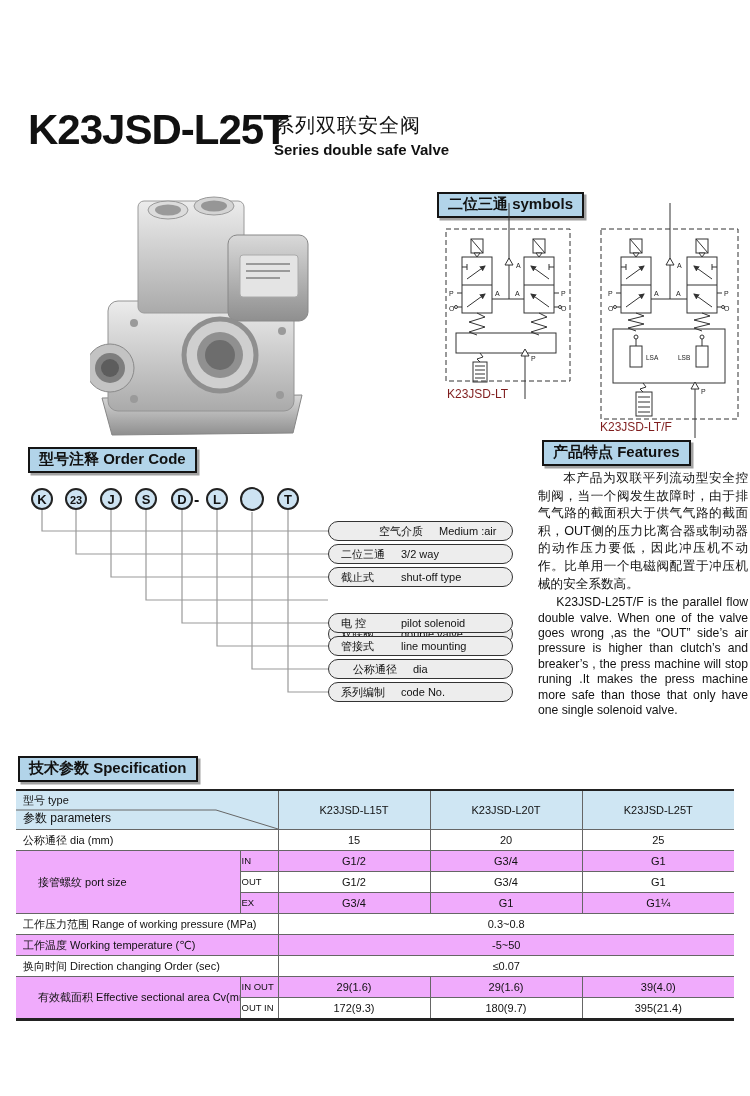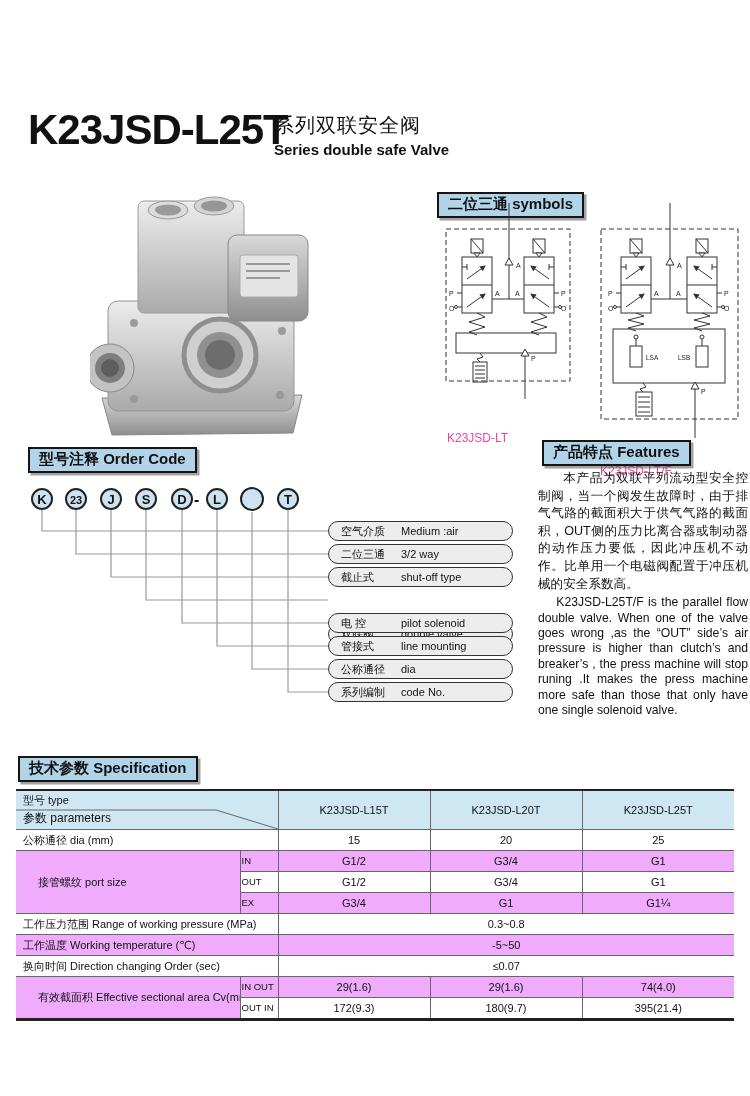--- a/index.html
+++ b/index.html
@@ -26,21 +26,21 @@
   .pill .cn{margin-left:12px;width:60px;white-space:nowrap;}
   .pill .en{white-space:nowrap;}
 
   
   .features-text{position:absolute;left:538px;top:470px;width:210px;}
   .features-text p{margin:0;text-align:justify;}
   .feat-cn{font-size:12.6px;line-height:17.6px;text-indent:2em;}
   .feat-en{font-size:12.2px;line-height:15.4px;text-indent:1.5em;margin-top:2px !important;}
 
   
-  .diag-caption{position:absolute;font-size:12px;color:#ec4899;margin-top:44px;}
+  .diag-caption{position:absolute;font-size:12px;color:#7f1d1d;}
   svg text{font-family:"Liberation Sans","DejaVu Sans",sans-serif;}
 
   
   #spec-table{position:absolute;left:16px;top:789px;width:718px;border-collapse:collapse;table-layout:fixed;
               font-size:11px;border-top:2px solid #222;border-bottom:3px solid #222;}
   #spec-table td{border:1px solid #666;padding:1px 3px;text-align:center;height:18px;line-height:1.15;
                  overflow:hidden;white-space:nowrap;}
   #spec-table tr>td:first-child{border-left:none;}
   #spec-table tr>td:last-child{border-right:none;}
   #spec-table tr:first-child>td{border-top:none;}
@@ -254,21 +254,21 @@
   <div class="code-circle" style="left:31px;top:488px;">K</div>
   <div class="code-circle" style="left:65px;top:488px;font-size:11px;">23</div>
   <div class="code-circle" style="left:100px;top:488px;">J</div>
   <div class="code-circle" style="left:135px;top:488px;">S</div>
   <div class="code-circle" style="left:171px;top:488px;">D</div>
   <div class="code-dash" style="left:194px;top:491px;">-</div>
   <div class="code-circle" style="left:206px;top:488px;">L</div>
   <div class="code-circle" style="left:240px;top:487px;width:24px;height:24px;"></div>
   <div class="code-circle" style="left:277px;top:488px;">T</div>
 
-  <div class="pill" style="top:521px;">
+  <div class="pill" style="top:521px;padding-left:38px;">
     <span class="cn">空气介质</span>
     <span class="en">Medium :air</span>
   </div>
   <div class="pill" style="top:544px;">
     <span class="cn">二位三通</span>
     <span class="en">3/2 way</span>
   </div>
   <div class="pill" style="top:567px;">
     <span class="cn">截止式</span>
     <span class="en">shut-off type</span>
@@ -278,21 +278,21 @@
     <span class="en">double valve</span>
   </div>
   <div class="pill" style="top:613px;">
     <span class="cn">电 控</span>
     <span class="en">pilot solenoid</span>
   </div>
   <div class="pill" style="top:636px;">
     <span class="cn">管接式</span>
     <span class="en">line mounting</span>
   </div>
-  <div class="pill" style="top:659px;">
+  <div class="pill" style="top:659px;padding-left:12px;">
     <span class="cn">公称通径</span>
     <span class="en">dia</span>
   </div>
   <div class="pill" style="top:682px;">
     <span class="cn">系列编制</span>
     <span class="en">code No.</span>
   </div>
 
   <div class="sec-header" style="left:542px;top:440px;">
     <span>产品特点</span>
@@ -364,21 +364,21 @@
     </tr>
     <tr>
       <td class="lbl" colspan="2">换向时间 Direction  changing Order (sec)</td>
       <td colspan="3">≤0.07</td>
     </tr>
     <tr>
       <td class="grp gray" rowspan="2">有效截面积 Effective sectional area  Cv(mm²)</td>
       <td class="sub gray">IN OUT</td>
       <td class="gray">29(1.6)</td>
       <td class="gray">29(1.6)</td>
-      <td class="gray">74(4.0)</td>
+      <td class="gray">39(4.0)</td>
     </tr>
     <tr>
       <td class="sub">OUT IN</td>
       <td>172(9.3)</td>
       <td>180(9.7)</td>
       <td>395(21.4)</td>
     </tr>
   </tbody>
     </table>
 

